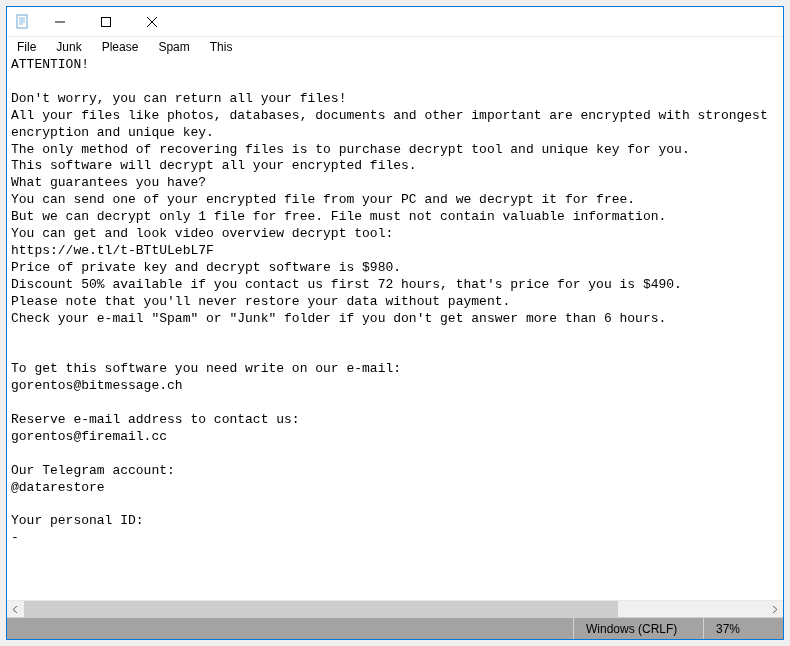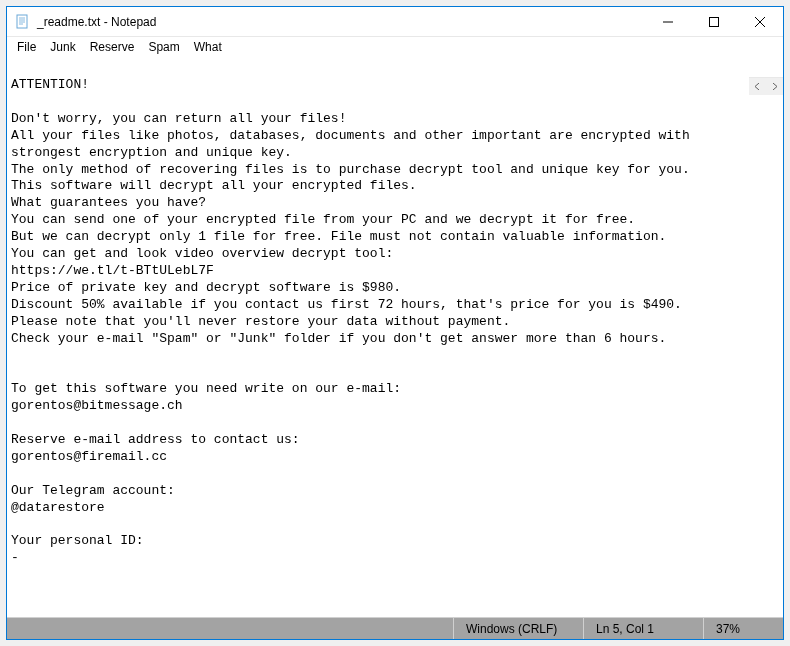--- a/index.html
+++ b/index.html
@@ -58,32 +58,31 @@
       color: #000;
       cursor: pointer;
     }
     .menubar {
       height: 20px;
       display: flex;
       align-items: center;
       padding: 0 4px;
       font-size: 12px;
       color: #000;
-      gap: 2px;
+      gap: 8px;
     }
     .menu-item {
       padding: 1px 6px;
       cursor: pointer;
     }
     .content-wrap {
       flex: 1;
       display: flex;
-      flex-direction: row;
+      flex-direction: column;
       overflow: hidden;
-      margin-top: 20px;
     }
     .text-area {
       flex: 1;
       padding: 0 4px;
       font-family: Consolas, "Courier New", monospace;
       font-size: 13px;
       line-height: 16.9px;
       color: #000;
       white-space: pre-wrap;
       word-wrap: break-word;
@@ -150,21 +149,20 @@
   <div class="titlebar">
     <span class="title-icon">
       <svg width="16" height="16" viewBox="0 0 16 16">
         <rect x="2" y="1" width="10" height="13" fill="#fff" stroke="#6aa8d8" stroke-width="1"></rect>
         <line x1="4" y1="4" x2="10" y2="4" stroke="#6aa8d8" stroke-width="0.8"></line>
         <line x1="4" y1="6" x2="10" y2="6" stroke="#6aa8d8" stroke-width="0.8"></line>
         <line x1="4" y1="8" x2="10" y2="8" stroke="#6aa8d8" stroke-width="0.8"></line>
         <line x1="4" y1="10" x2="8" y2="10" stroke="#6aa8d8" stroke-width="0.8"></line>
       </svg>
     </span>
-    <span class="title-text">_readme.txt - Notepad</span>
     <div class="window-controls">
       <div class="win-btn">
         <svg width="10" height="10" viewBox="0 0 10 10">
             <line x1="0" y1="5" x2="10" y2="5" stroke="#000" stroke-width="1"></line>
           </svg>
       </div>
       <div class="win-btn">
         <svg width="10" height="10" viewBox="0 0 10 10">
             <rect x="0.5" y="0.5" width="9" height="9" fill="none" stroke="#000" stroke-width="1"></rect>
           </svg>
@@ -174,23 +172,23 @@
             <line x1="0" y1="0" x2="10" y2="10" stroke="#000" stroke-width="1"></line>
             <line x1="10" y1="0" x2="0" y2="10" stroke="#000" stroke-width="1"></line>
           </svg>
       </div>
     </div>
   </div>
 
   <div class="menubar">
     <span class="menu-item">File</span>
     <span class="menu-item">Junk</span>
-    <span class="menu-item">Reserve</span>
+    <span class="menu-item">Please</span>
     <span class="menu-item">Spam</span>
-    <span class="menu-item">What</span>
+    <span class="menu-item">This</span>
   </div>
 
   <div class="content-wrap">
     <div class="text-area">ATTENTION!
 
 Don't worry, you can return all your files!
 All your files like photos, databases, documents and other important are encrypted with strongest encryption and unique key.
 The only method of recovering files is to purchase decrypt tool and unique key for you.
 This software will decrypt all your encrypted files.
 What guarantees you have?
@@ -228,16 +226,15 @@
         <svg width="7" height="7" viewBox="0 0 7 7">
             <path d="M2 0 L6 3.5 L2 7" fill="none" stroke="#606060" stroke-width="1"></path>
           </svg>
       </div>
     </div>
   </div>
 
   <div class="statusbar">
     <div class="status-spacer"></div>
     <div class="status-cell wide">Windows (CRLF)</div>
-    <div class="status-cell med">Ln 5, Col 1</div>
     <div class="status-cell">37%</div>
   </div>
 </div>
 
 </body></html>

